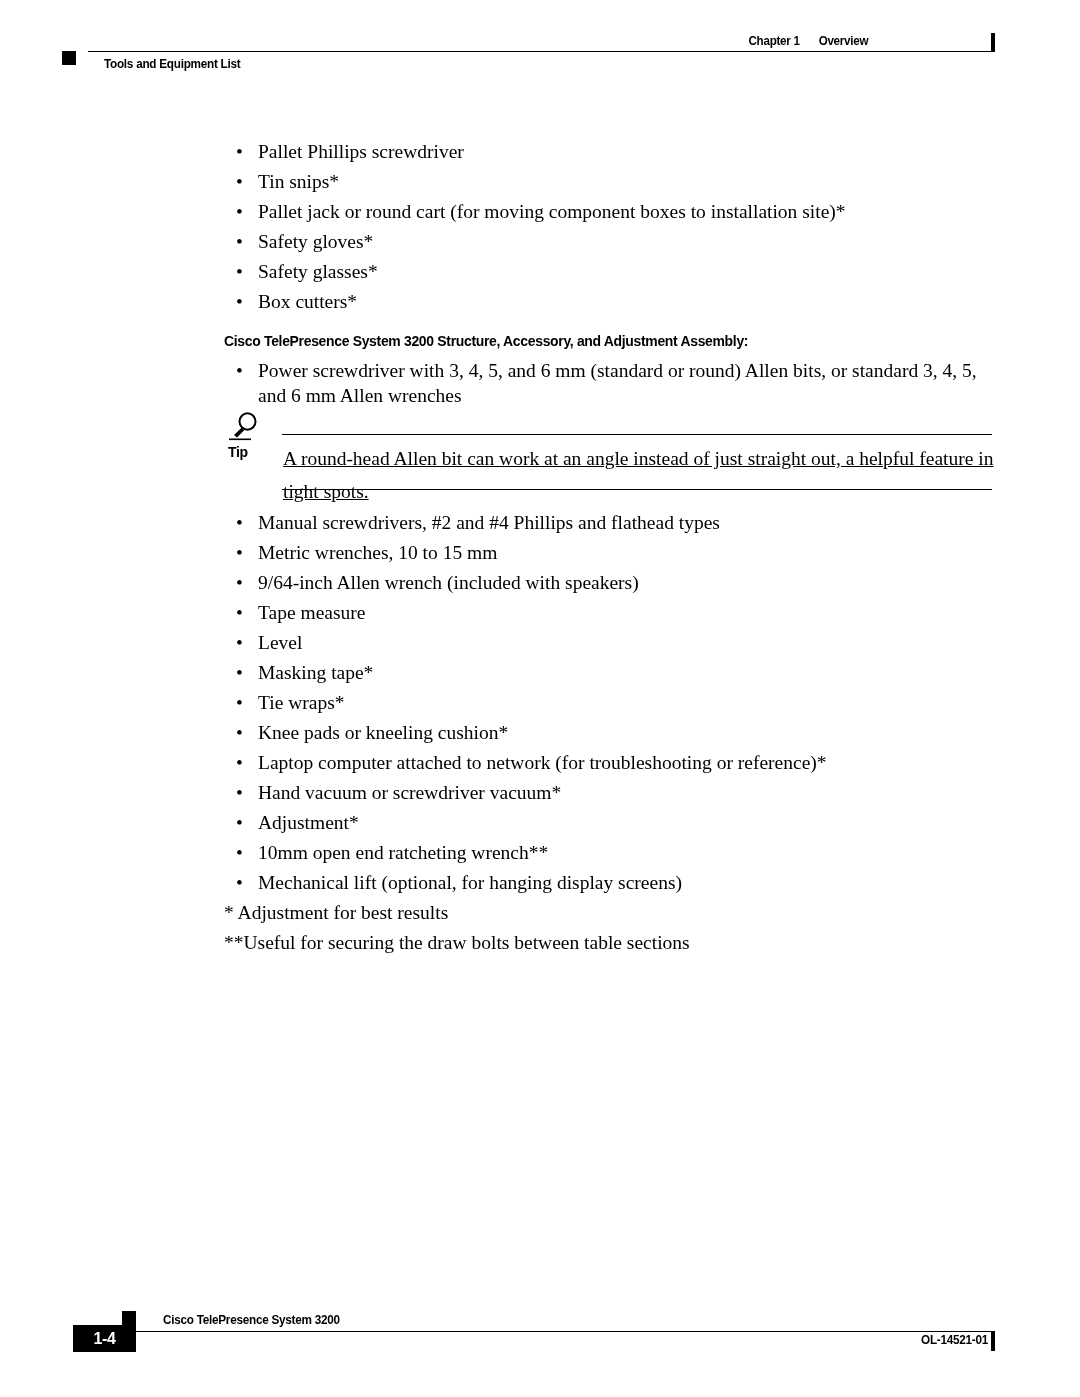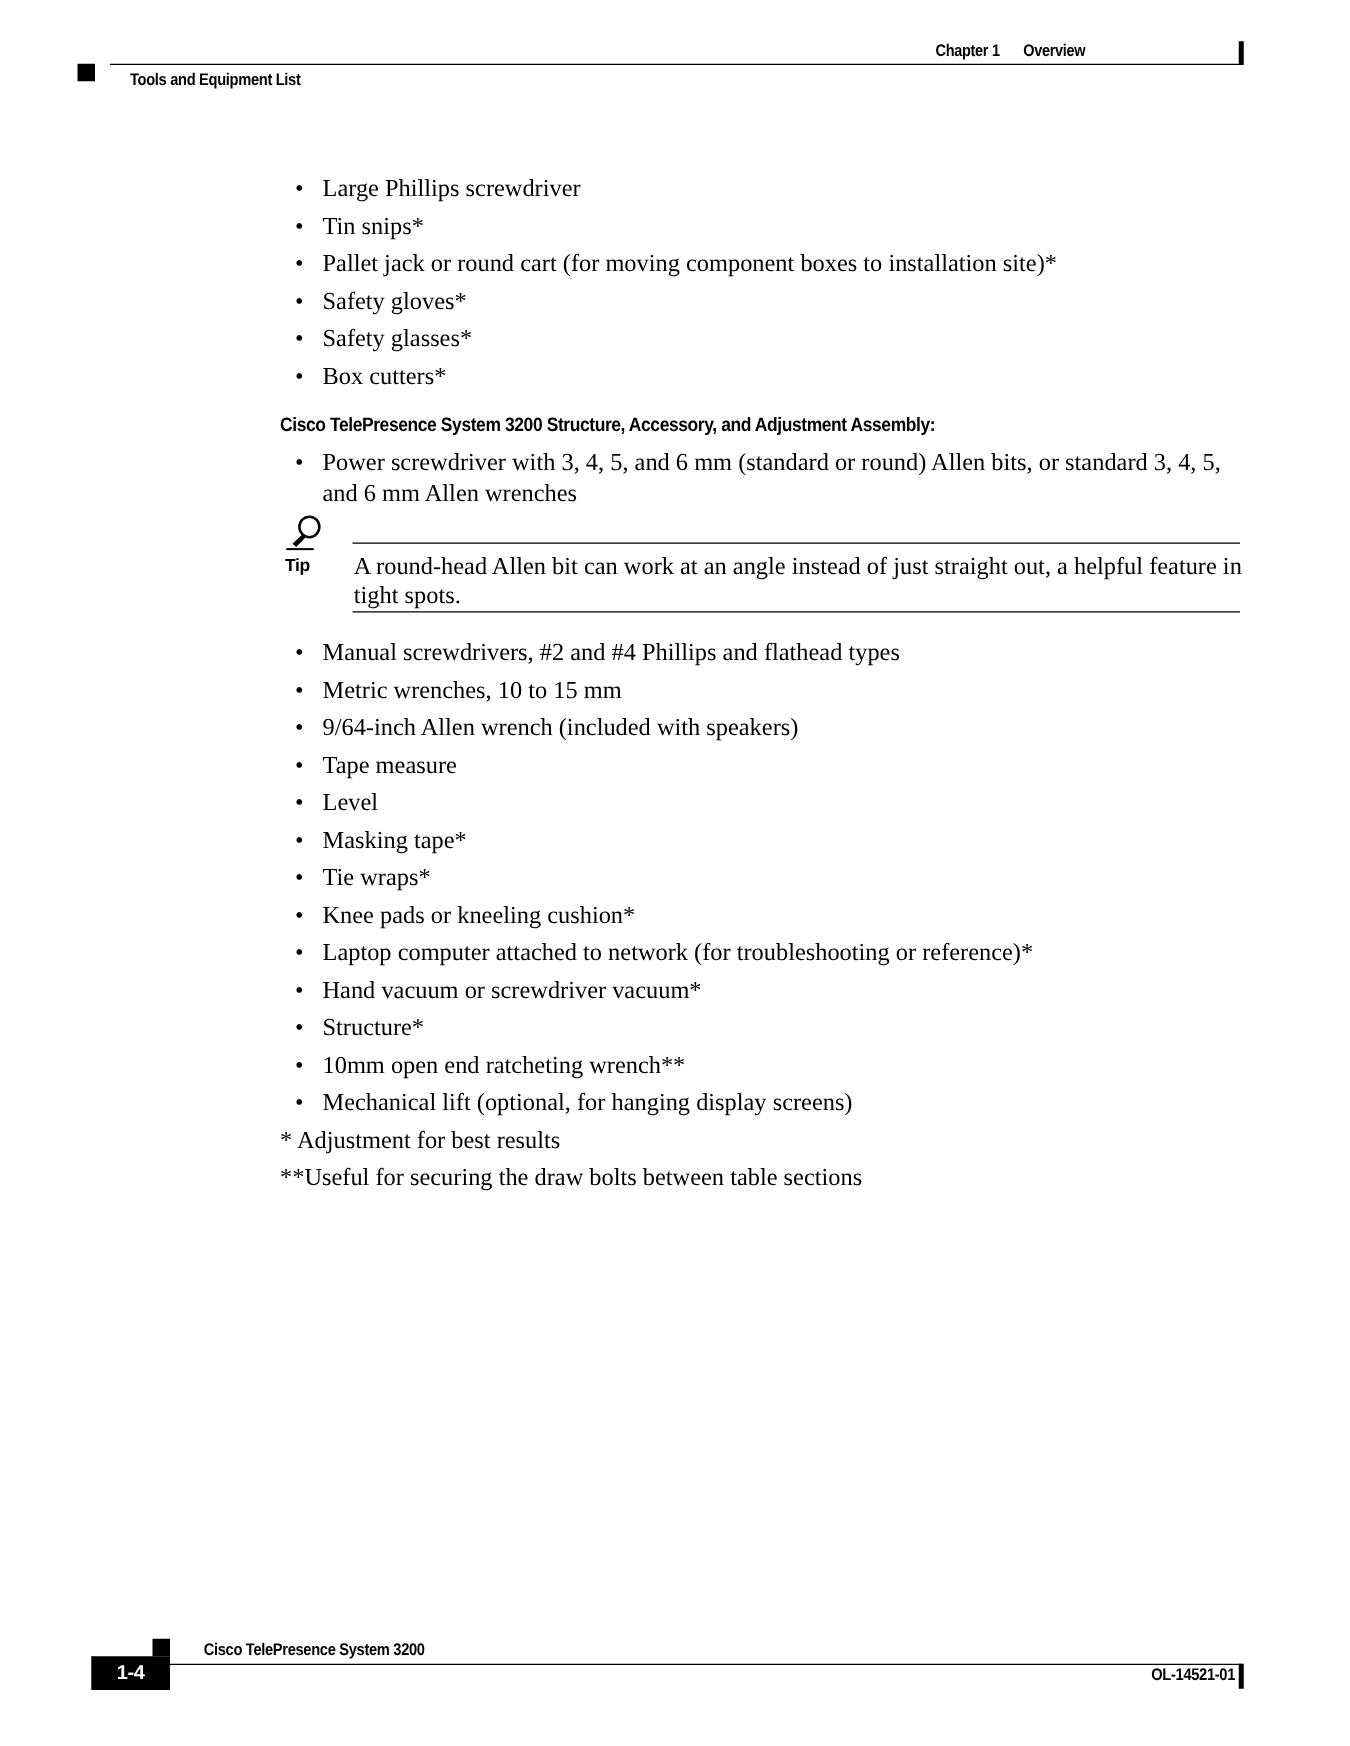--- a/index.html
+++ b/index.html
@@ -160,21 +160,22 @@
     font-weight: bold;
     font-size: 14px;
     letter-spacing: -0.3px;
   }
   .tip-text {
     position: absolute;
     left: 283px;
     top: 442px;
     width: 712px;
     font-size: 19.5px;
-    line-height: 23px;
+    line-height: 33px;
+    text-decoration: underline;
   }
 
   
   .page-footer {
     position: absolute;
     left: 0;
     top: 0;
     width: 1080px;
   }
   .ftr-square {
@@ -258,21 +259,21 @@
   <div class="hdr-rule"></div>
   <div class="hdr-endcap"></div>
   <div class="hdr-square"></div>
   <div class="hdr-section">Tools and Equipment List</div>
 </div>
 
 <div class="content">
 
   <div class="bullet-row" style="top:139px">
     <span class="dot">•</span>
-    <span class="btext">Large Phillips screwdriver</span>
+    <span class="btext">Pallet Phillips screwdriver</span>
   </div>
   <div class="bullet-row" style="top:169px">
     <span class="dot">•</span>
     <span class="btext">Tin snips*</span>
   </div>
   <div class="bullet-row" style="top:199px">
     <span class="dot">•</span>
     <span class="btext">Pallet jack or round cart (for moving component boxes to installation site)*</span>
   </div>
   <div class="bullet-row" style="top:229px">
@@ -346,21 +347,21 @@
   <div class="bullet-row" style="top:750px">
     <span class="dot">•</span>
     <span class="btext">Laptop computer attached to network (for troubleshooting or reference)*</span>
   </div>
   <div class="bullet-row" style="top:780px">
     <span class="dot">•</span>
     <span class="btext">Hand vacuum or screwdriver vacuum*</span>
   </div>
   <div class="bullet-row" style="top:810px">
     <span class="dot">•</span>
-    <span class="btext">Structure*</span>
+    <span class="btext">Adjustment*</span>
   </div>
   <div class="bullet-row" style="top:840px">
     <span class="dot">•</span>
     <span class="btext">10mm open end ratcheting wrench**</span>
   </div>
   <div class="bullet-row" style="top:870px">
     <span class="dot">•</span>
     <span class="btext">Mechanical lift (optional, for hanging display screens)</span>
   </div>
 

